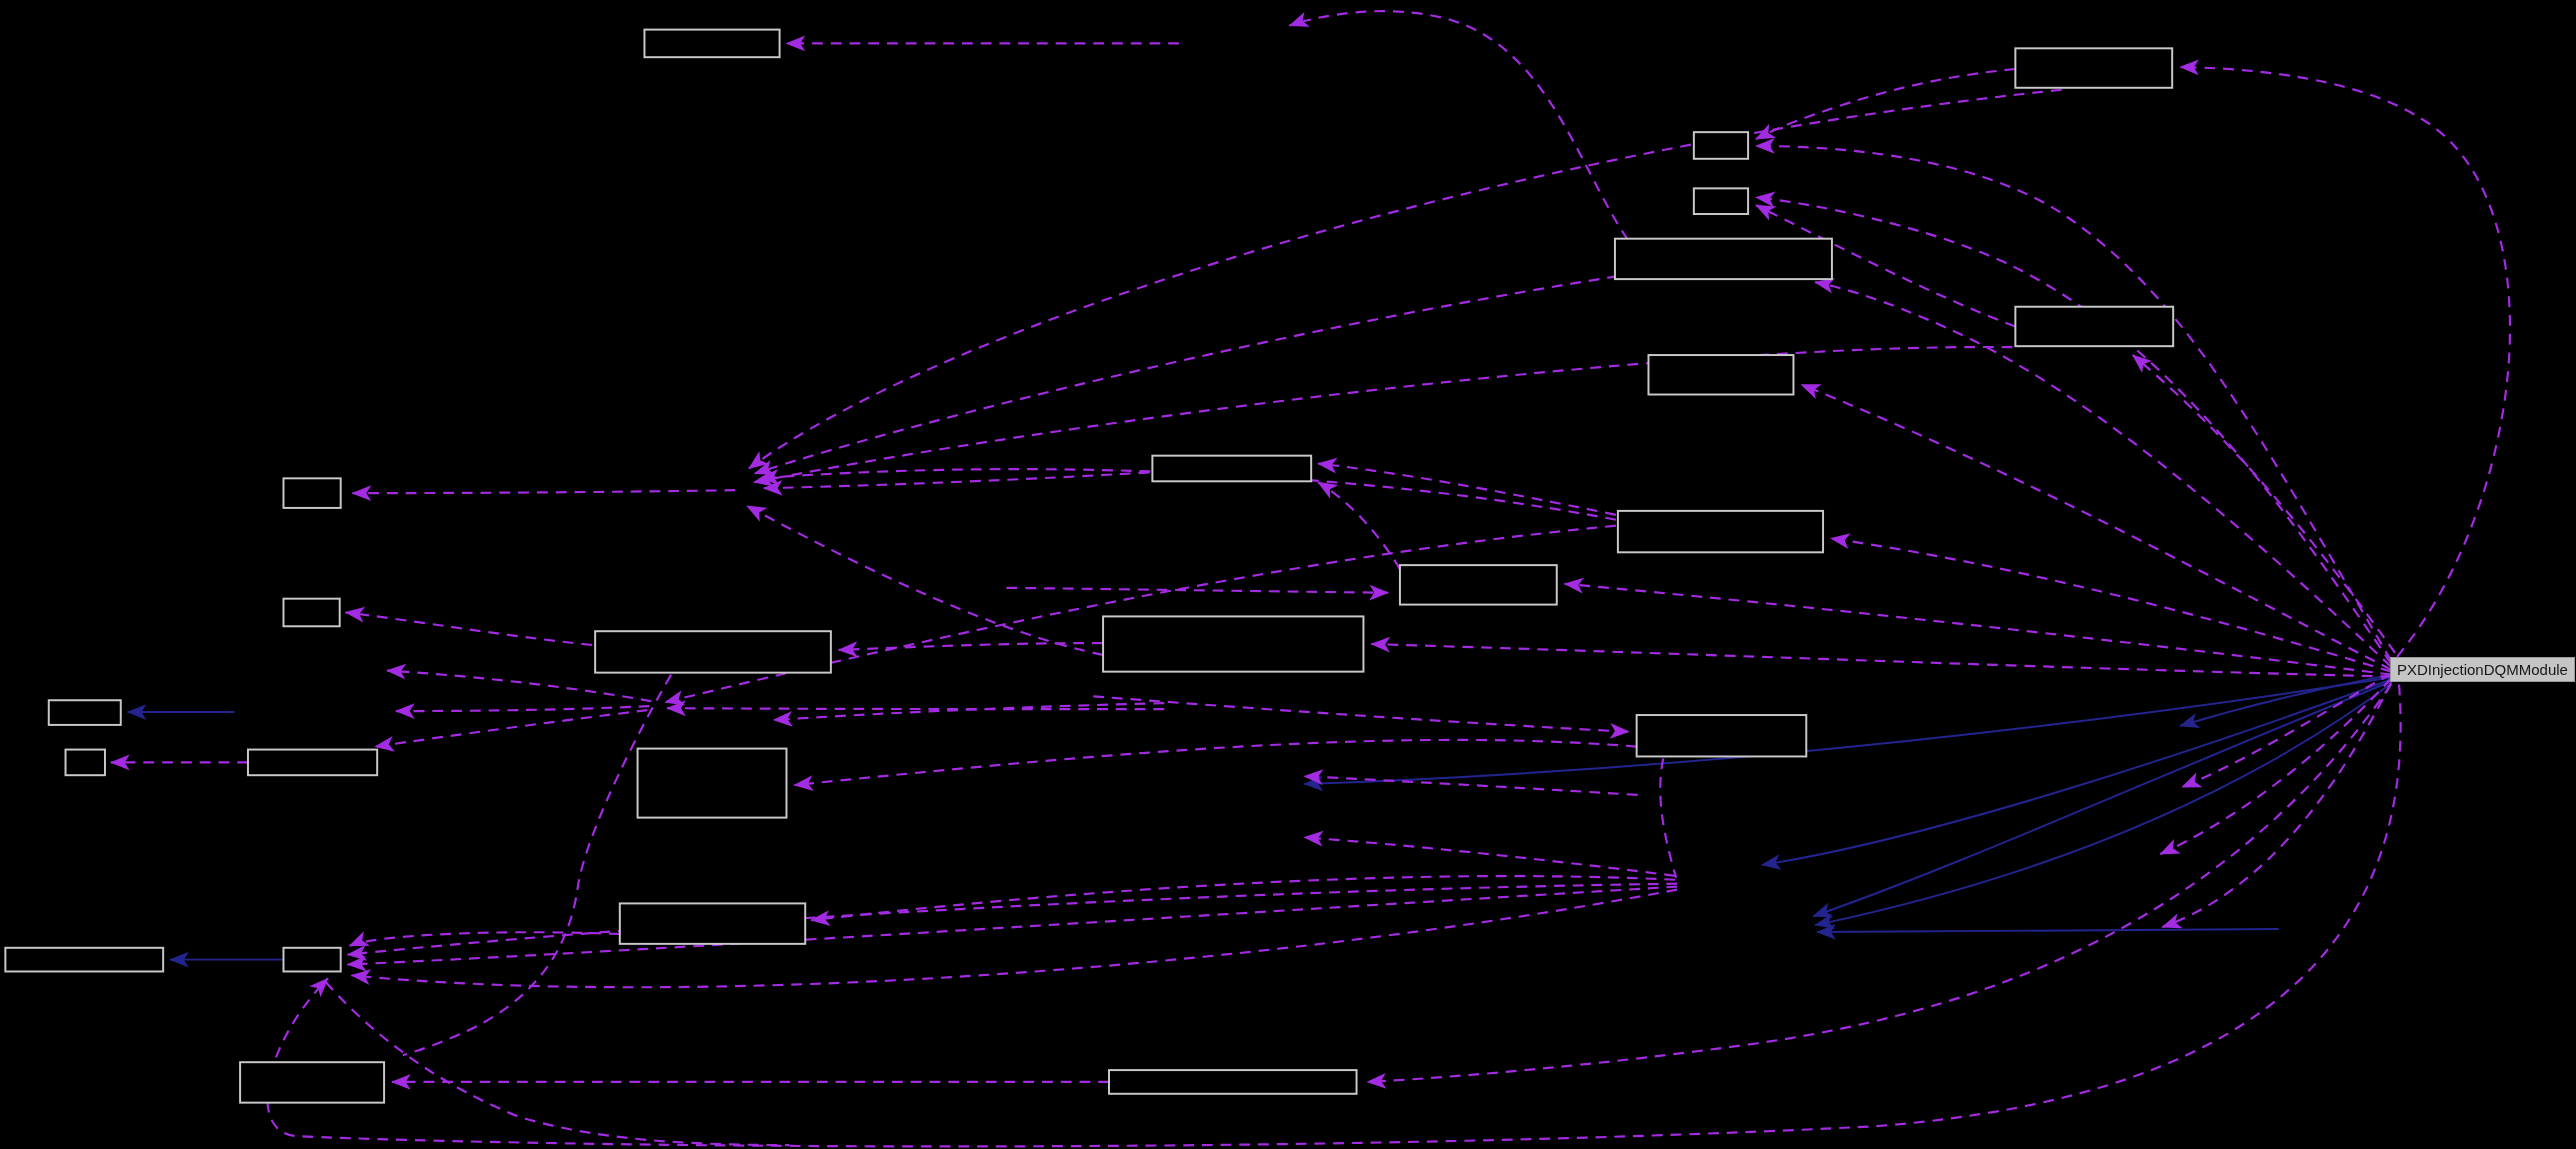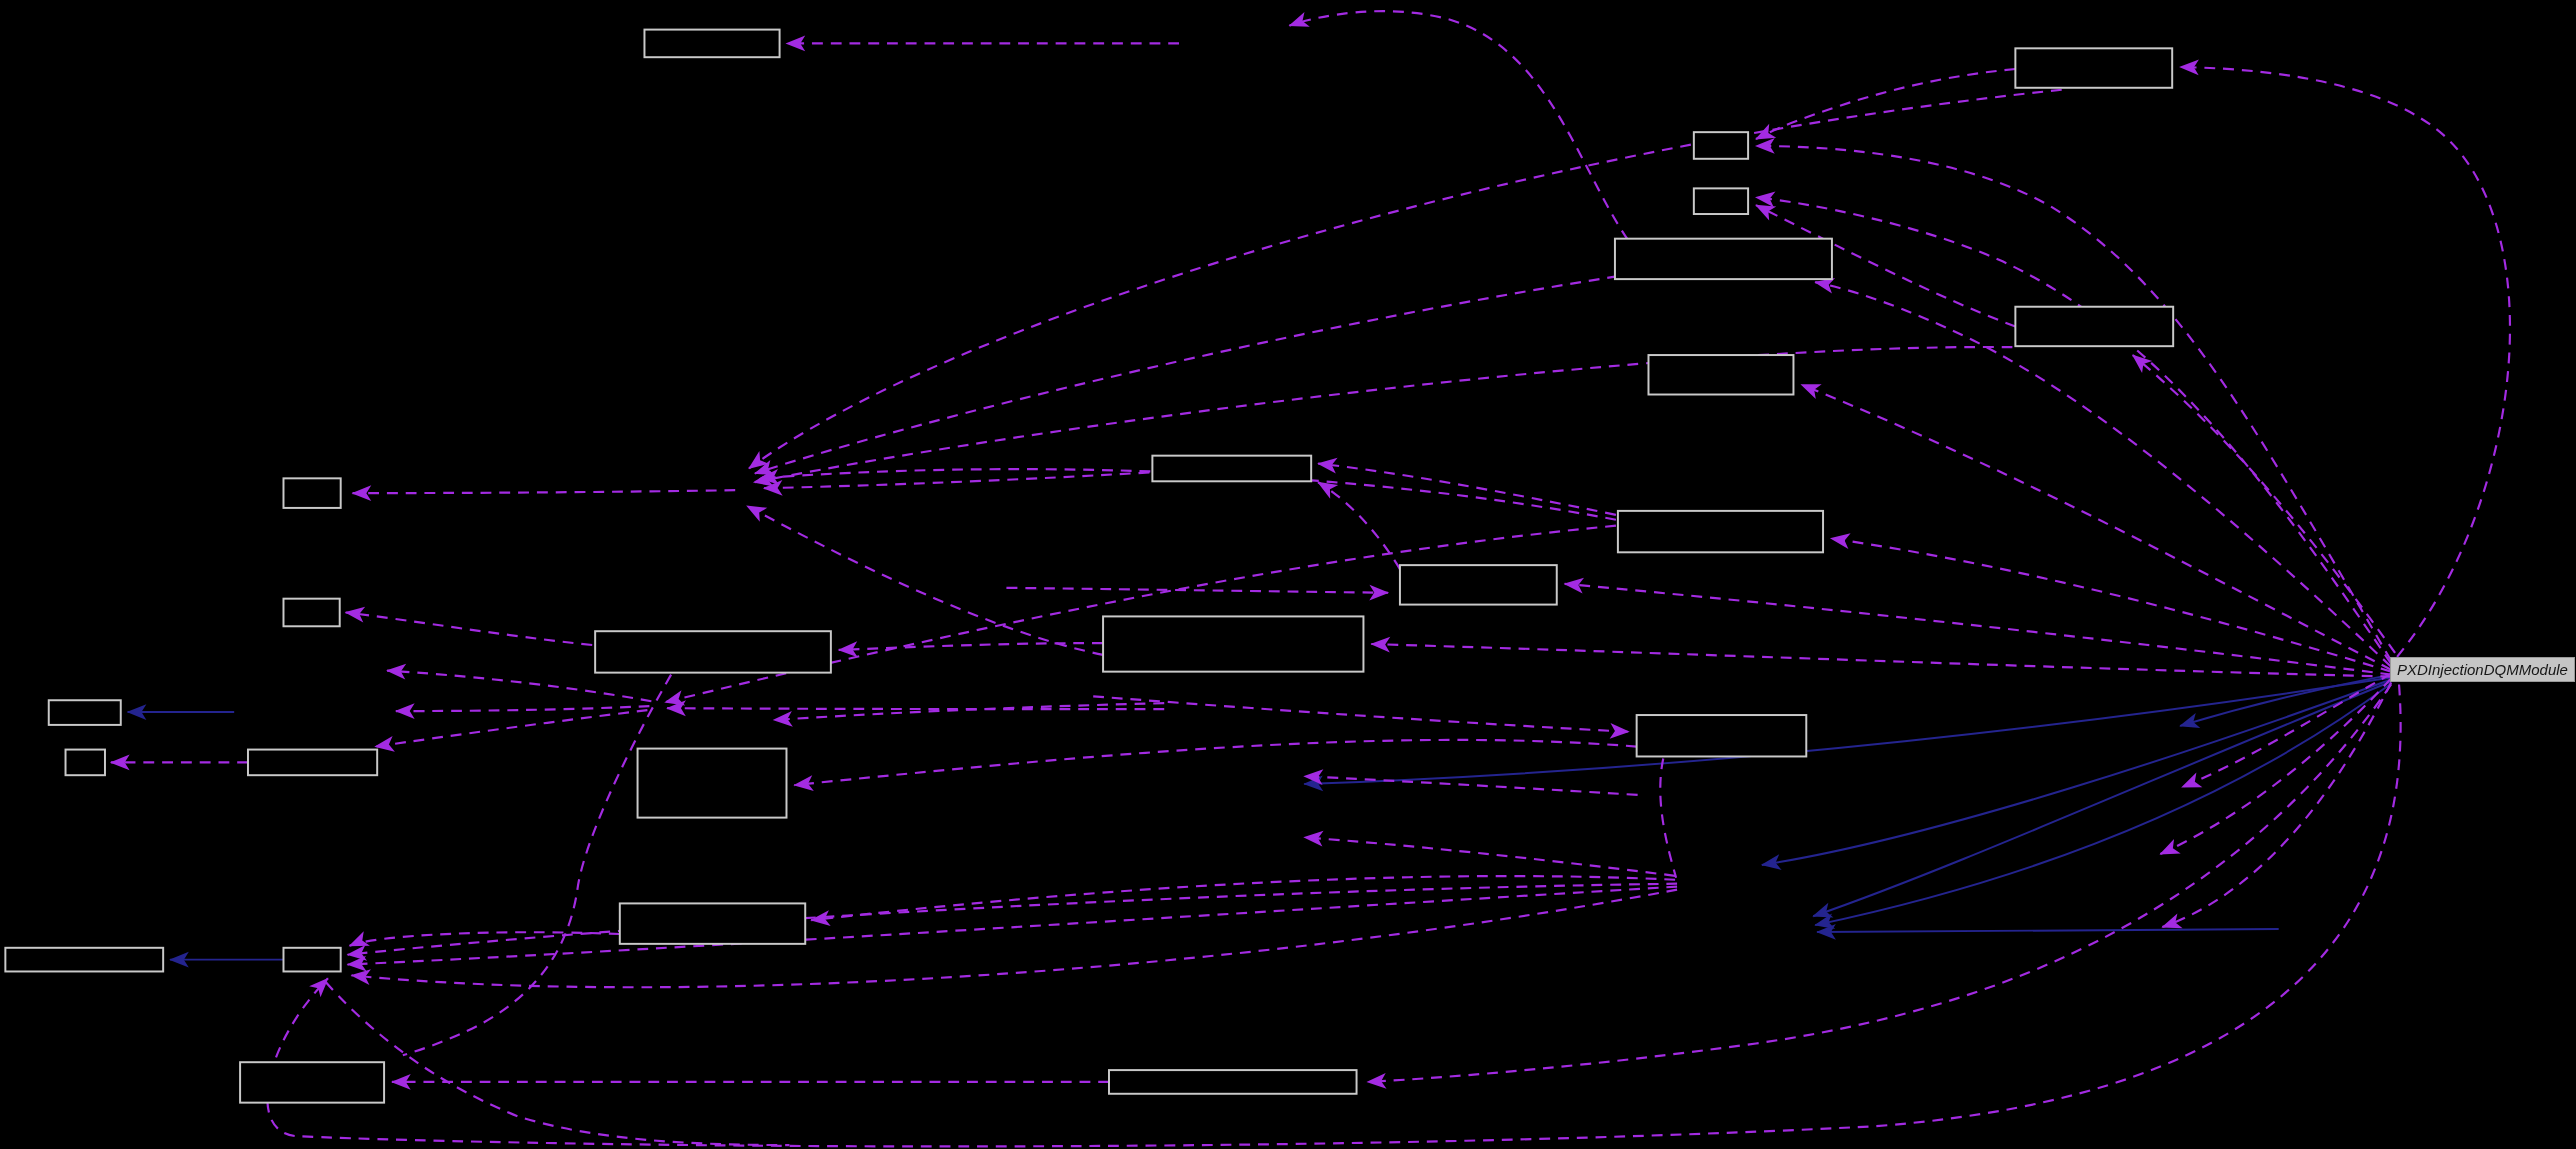--- a/index.html
+++ b/index.html
@@ -1,16 +1,16 @@
 <!DOCTYPE html>
 <html><head>
 <meta charset="utf-8">
 <style>
   html,body{margin:0;padding:0;background:#000;width:2576px;height:1149px;overflow:hidden;}
-  .stage{position:relative;width:2576px;height:1149px;background:#000;font-family:"Liberation Sans",sans-serif;font-style:italic;}
+  .stage{position:relative;width:2576px;height:1149px;background:#000;font-family:"Liberation Sans",sans-serif;}
   svg{position:absolute;left:0;top:0;}
   .class-label{
     position:absolute;
     background:#c5c5c5;
     border:1px solid #9a9a9a;
     color:#161616;
     font-size:15px;
     line-height:23px;
     padding:0 6px;
     white-space:nowrap;

